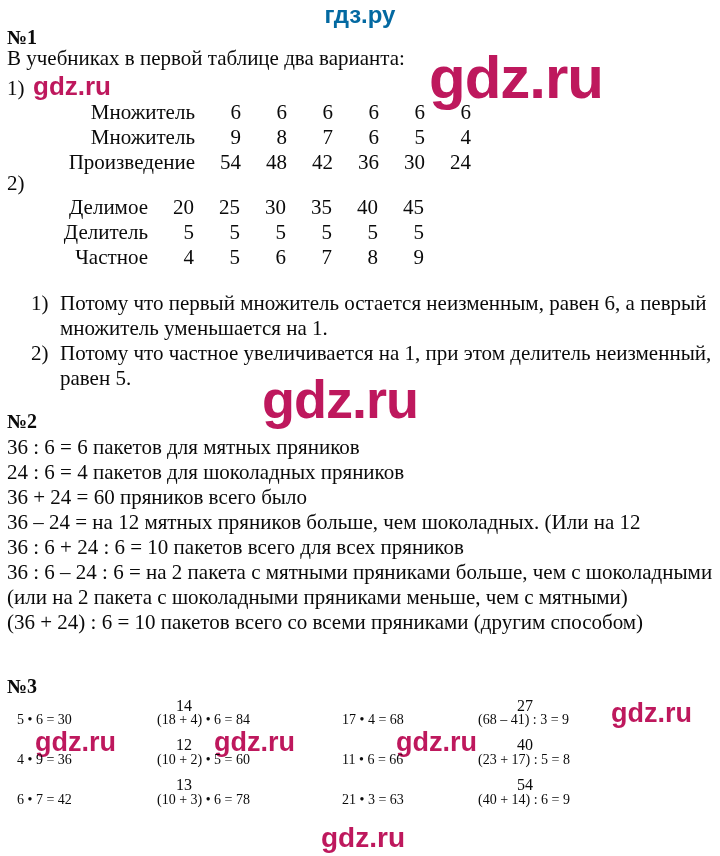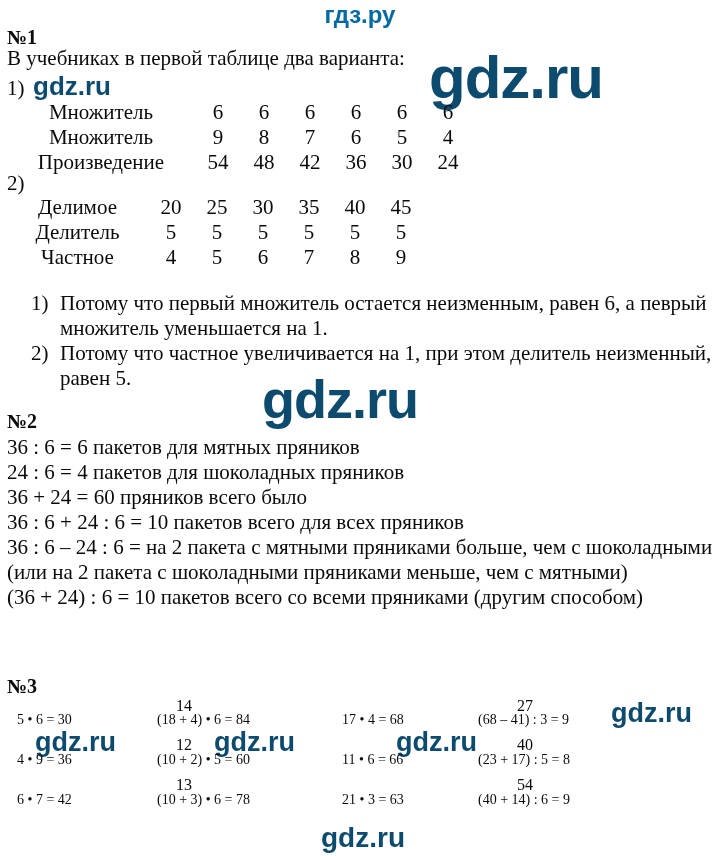--- a/index.html
+++ b/index.html
@@ -3,39 +3,39 @@
 <meta charset="utf-8">
 <style>
   html,body { margin:0; padding:0; background:#ffffff; }
   .page {
     position:relative; width:720px; height:856px; overflow:hidden;
     background:#ffffff; color:#0a0a0a;
     font-family:"Liberation Serif", serif;
   }
   .wm {
     font-family:"Liberation Sans", sans-serif; font-weight:700;
-    color:#0c4a6e; line-height:1; white-space:nowrap;
+    color:#be185d; line-height:1; white-space:nowrap;
   }
   .logo-top {
     position:absolute; top:1px; left:0; width:100%; text-align:center;
     font-family:"Liberation Sans", sans-serif; font-weight:700;
     font-size:24px; color:#0369a1;
   }
   .task-num { position:absolute; font-weight:700; font-size:20px; }
   .t1-head  { left:7px; top:26px; }
   .t2-head  { left:7px; top:410px; }
   .t3-head  { left:7px; top:675px; }
   .t1-intro { position:absolute; left:7px; top:46px; font-size:21px; white-space:nowrap; }
   .t1-v1    { position:absolute; left:7px; top:76px; font-size:21px; }
   .t1-v2    { position:absolute; left:7px; top:171px; font-size:21px; }
   .wm-v1    { position:absolute; left:33px; top:73px; font-size:26px; }
   .wm-l1    { position:absolute; left:429px; top:48px; font-size:60px; letter-spacing:-1px; }
   .wm-l2    { position:absolute; left:262px; top:372px; font-size:54px; letter-spacing:-1px; }
   table.vals { position:absolute; border-collapse:collapse; table-layout:fixed; }
-  table.vals td { padding:0; font-size:21px; height:24px; vertical-align:top; text-align:center; white-space:nowrap; }
+  table.vals td { padding:0; font-size:21px; height:24px; vertical-align:top; text-align:right; white-space:nowrap; }
   .table1 { left:7px; top:100px; }
   .table2 { left:7px; top:195px; }
   .table1 col.lbl { width:188px; } .table1 col.val { width:46px; }
   .table2 col.lbl { width:141px; } .table2 col.val { width:46px; }
   .expl { position:absolute; left:31px; top:291px; font-size:21px; line-height:25px; }
   .expl-item { display:flex; }
   .expl-marker { width:29px; flex:none; }
   .expl-text { width:660px; }
   .t2-lines { position:absolute; left:7px; top:435px; font-size:21px; line-height:25px; }
   .t2-lines div { white-space:nowrap; }
@@ -158,20 +158,21 @@
       <div class="expl-text">Потому что частное увеличивается на 1, при этом делитель неизменный, равен 5.</div>
     </div>
   </div>
 
   <span class="wm wm-l2">gdz.ru</span>
   <div class="task-num t2-head">№2</div>
   <div class="t2-lines">
     <div>36 : 6 = 6 пакетов для мятных пряников</div>
     <div>24 : 6 = 4 пакетов для шоколадных пряников</div>
     <div>36 + 24 = 60 пряников всего было</div>
+    <div>36 – 24 = на 12 мятных пряников больше, чем шоколадных. (Или на 12</div>
     <div>36 : 6 + 24 : 6 = 10 пакетов всего для всех пряников</div>
     <div>36 : 6 – 24 : 6 = на 2 пакета с мятными пряниками больше, чем с шоколадными</div>
     <div>(или на 2 пакета с шоколадными пряниками меньше, чем с мятными)</div>
     <div>(36 + 24) : 6 = 10 пакетов всего со всеми пряниками (другим способом)</div>
   </div>
 
   <div class="task-num t3-head">№3</div>
 
   <div class="r1">
     <span class="sup s2">14</span>

